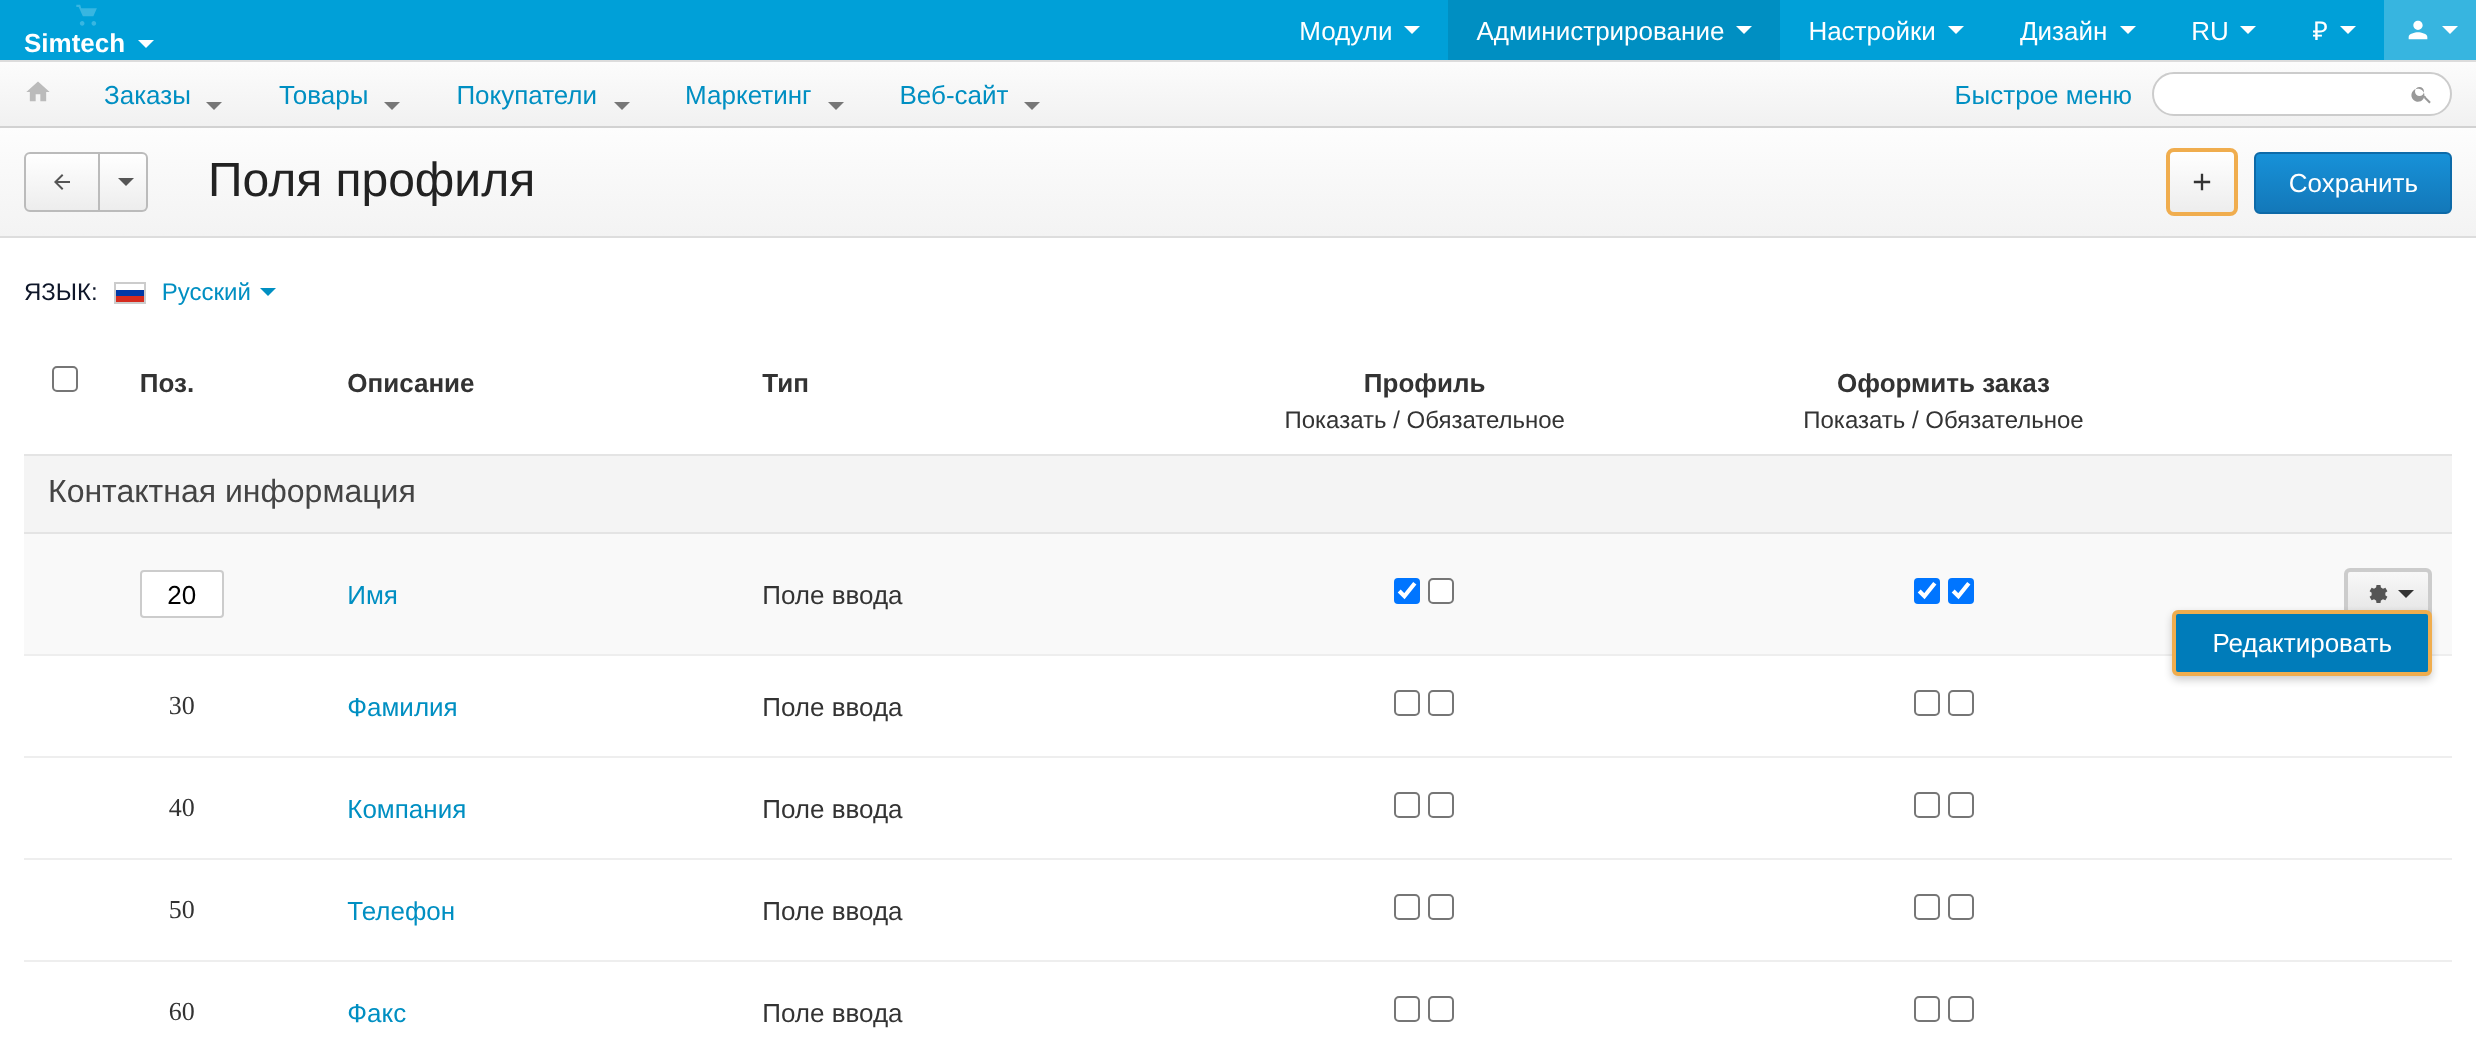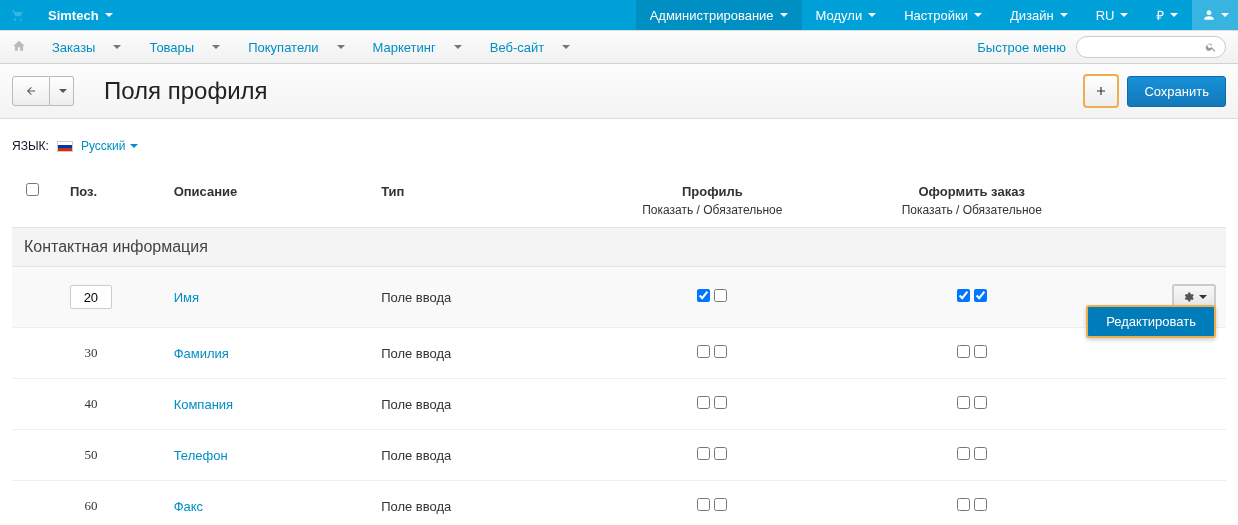--- a/index.html
+++ b/index.html
@@ -1,33 +1,33 @@
 <!DOCTYPE html>
 <html><head>
 <meta charset="utf-8">
 <style>
 * { box-sizing: border-box; margin: 0; padding: 0; }
 body { font-family: Arial, Helvetica, sans-serif; font-size: 13px; color: #333; background: #fff; width: 1238px; }
 
 
 .topbar { background: #00a0d8; height: 30px; display: flex; align-items: stretch; color: #fff; }
-.topbar .left { display: flex; align-items: center; }
+.topbar .left { display: flex; align-items: center; flex-direction: column; }
 .topbar .right { margin-left: auto; display: flex; align-items: stretch; }
 .topbar .cart { width: 36px; display: flex; align-items: center; justify-content: center; opacity: 0.55; }
 .topbar .brand { padding: 0 12px; display: flex; align-items: center; font-weight: bold; gap: 4px; }
 .topbar .item { padding: 0 14px; display: flex; align-items: center; gap: 4px; cursor: pointer; }
 .topbar .item.active { background: #008fc2; }
 .topbar .usercell { background: #37b5e0; width: 46px; display:flex; align-items:center; justify-content:center; gap:3px;}
 .caret { display:inline-block; width:0; height:0; border-left:4px solid transparent; border-right:4px solid transparent; border-top:4px solid currentColor; margin-left:2px; vertical-align: middle;}
 
 
 .submenu { background: linear-gradient(#fcfcfc,#f1f1f1); border-top:1px solid #dcdcdc; border-bottom:1px solid #d2d2d2; height: 34px; display:flex; align-items:center; padding: 0 12px;}
 .submenu .home { color:#bbb; margin-right: 12px; }
 .subgroup { display:flex; gap: 0; }
-.sublink { color: #008fc2; padding: 0 14px; display:flex; align-items:center; gap:16px; cursor:pointer;}
+.sublink { color: #008fc2; padding: 0 14px; display:flex; align-items:flex-end; gap:6px; cursor:pointer;}
 .sublink .caret { border-top-color:#777; }
 .subright { margin-left:auto; display:flex; align-items:center; gap:10px;}
 .quick { color:#008fc2; cursor:pointer;}
 .search { background:#fff; border:1px solid #ccc; border-radius:12px; height:22px; width:150px; display:flex; align-items:center; padding: 0 8px; justify-content:flex-end;}
 .search svg { fill:#999; }
 
 
 .titlebar { background: linear-gradient(#fdfdfd,#f3f3f3); border-bottom:1px solid #ddd; padding: 10px 12px; display:flex; align-items:center; }
 .btn { display:inline-flex; align-items:center; justify-content:center; border:1px solid #bbb; background:linear-gradient(#fff,#ededed); color:#555; border-radius:3px; cursor:pointer; font-size:13px; }
 .btn-group { display:flex; }
@@ -72,26 +72,26 @@
       <svg width="14" height="14" viewBox="0 0 24 24" fill="#66c9ea">
           <path d="M7 18c-1.1 0-2 .9-2 2s.9 2 2 2 2-.9 2-2-.9-2-2-2zm10 0c-1.1 0-2 .9-2 2s.9 2 2 2 2-.9 2-2-.9-2-2-2zM7.2 14h9.4l3-7H6.2L5.3 4H2v2h2l3.6 8z"></path>
         </svg>
     </div>
     <div class="brand">
         <span>Simtech</span>
         <span class="caret"></span>
       </div>
   </div>
   <div class="right">
+    <div class="item">
+        <span>Модули</span>
+        <span class="caret"></span>
+      </div>
     <div class="item active">
         <span>Администрирование</span>
-        <span class="caret"></span>
-      </div>
-    <div class="item">
-        <span>Модули</span>
         <span class="caret"></span>
       </div>
     <div class="item">
         <span>Настройки</span>
         <span class="caret"></span>
       </div>
     <div class="item">
         <span>Дизайн</span>
         <span class="caret"></span>
       </div>

